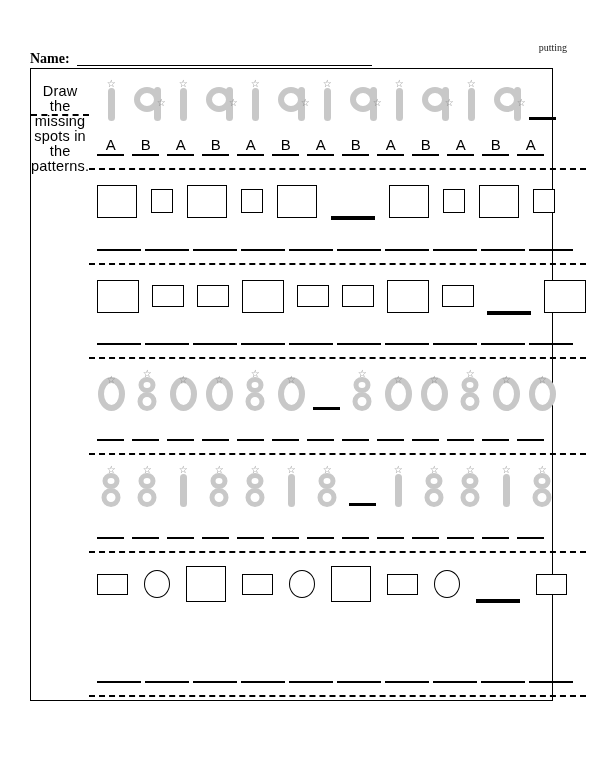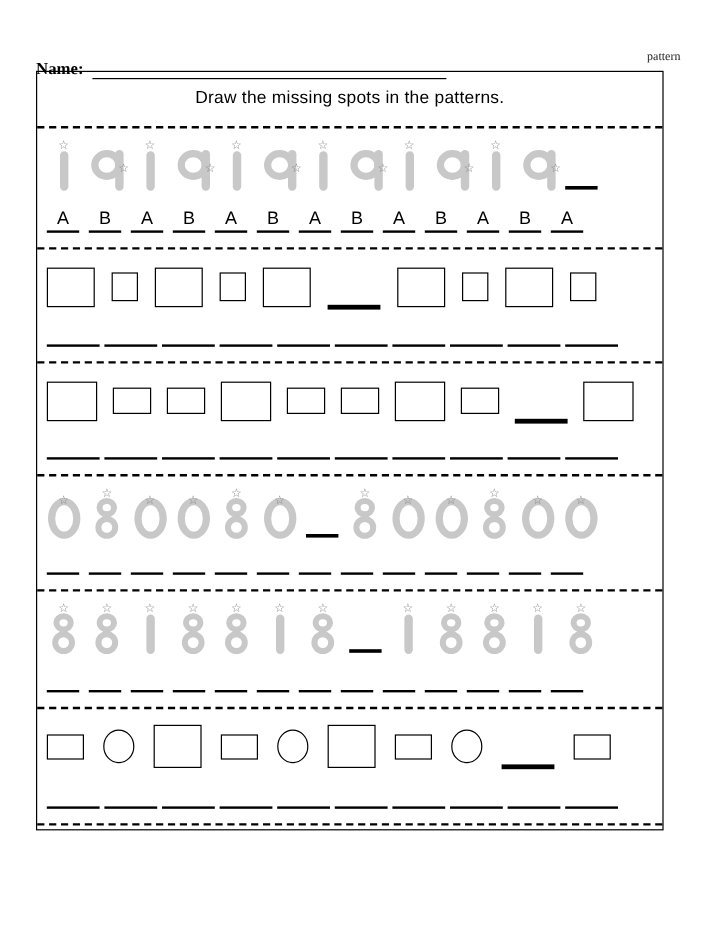--- a/index.html
+++ b/index.html
@@ -17,23 +17,23 @@
     display:flex;align-items:flex-end;text-align:center;
   }
   .name-label{
     font-family:"Liberation Serif",serif;font-weight:bold;font-size:14px;line-height:14px;
   }
   .name-line{
     flex:1;margin-left:7px;height:15px;border-bottom:1.5px solid #000;
   }
   
   .worksheet-box{
-    position:absolute;top:59px;left:30px;width:523px;height:633px;
+    position:absolute;top:68px;left:30px;width:523px;height:633px;
     border:1.5px solid #000;box-sizing:border-box;
-    display:flex;flex-direction:column;padding-bottom:3px;
+    display:flex;padding-bottom:3px;
   }
   .instructions{
     height:47px;box-sizing:border-box;padding-top:15px;
     text-align:center;font-size:14.5px;line-height:15px;letter-spacing:0.2px;
     border-bottom:2px dashed #000;
   }
   
   .pattern-section{
     box-sizing:border-box;border-bottom:2px dashed #000;
     padding:12px 0 12px 8px;
@@ -96,21 +96,21 @@
     flex:none;border-bottom:2px solid #000;
     height:20px;display:flex;align-items:flex-end;justify-content:center;
     font-size:15px;line-height:15px;padding-bottom:2px;
   }
   .numbers .answer-cell{width:27px;}
   .shapes .answer-cell{width:44px;}
 </style>
 </head>
 <body>
 
-<div class="brand">pattern</div>
+<div class="brand">putting</div>
 
 <div class="name-row">
   <span class="name-label">Name:</span>
   <span class="name-line"></span>
 </div>
 
 <div class="worksheet-box">
   <div class="instructions">
     <div>Draw the missing spots in the patterns.</div>
   </div>

